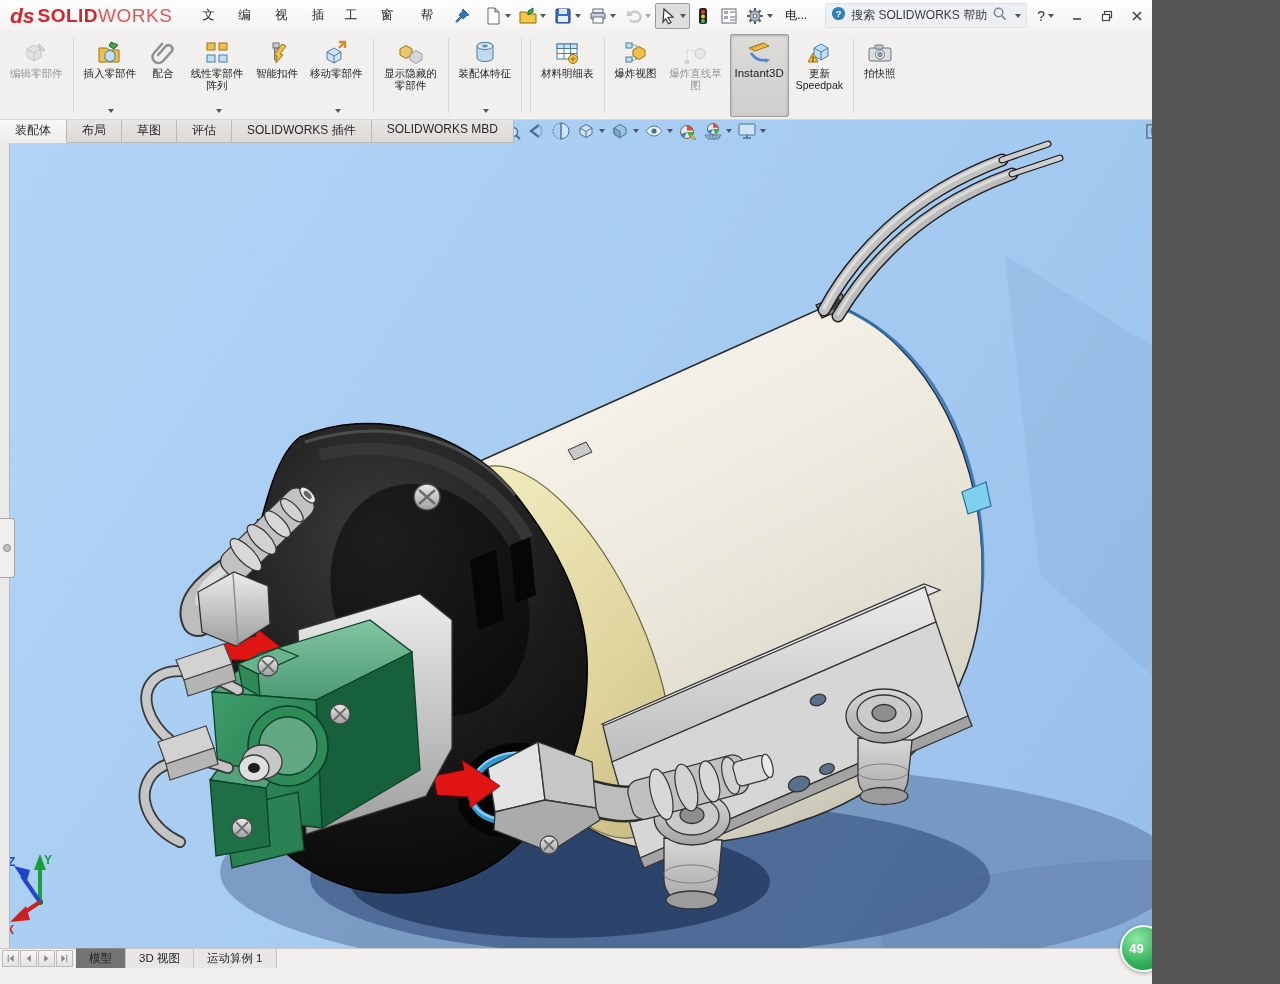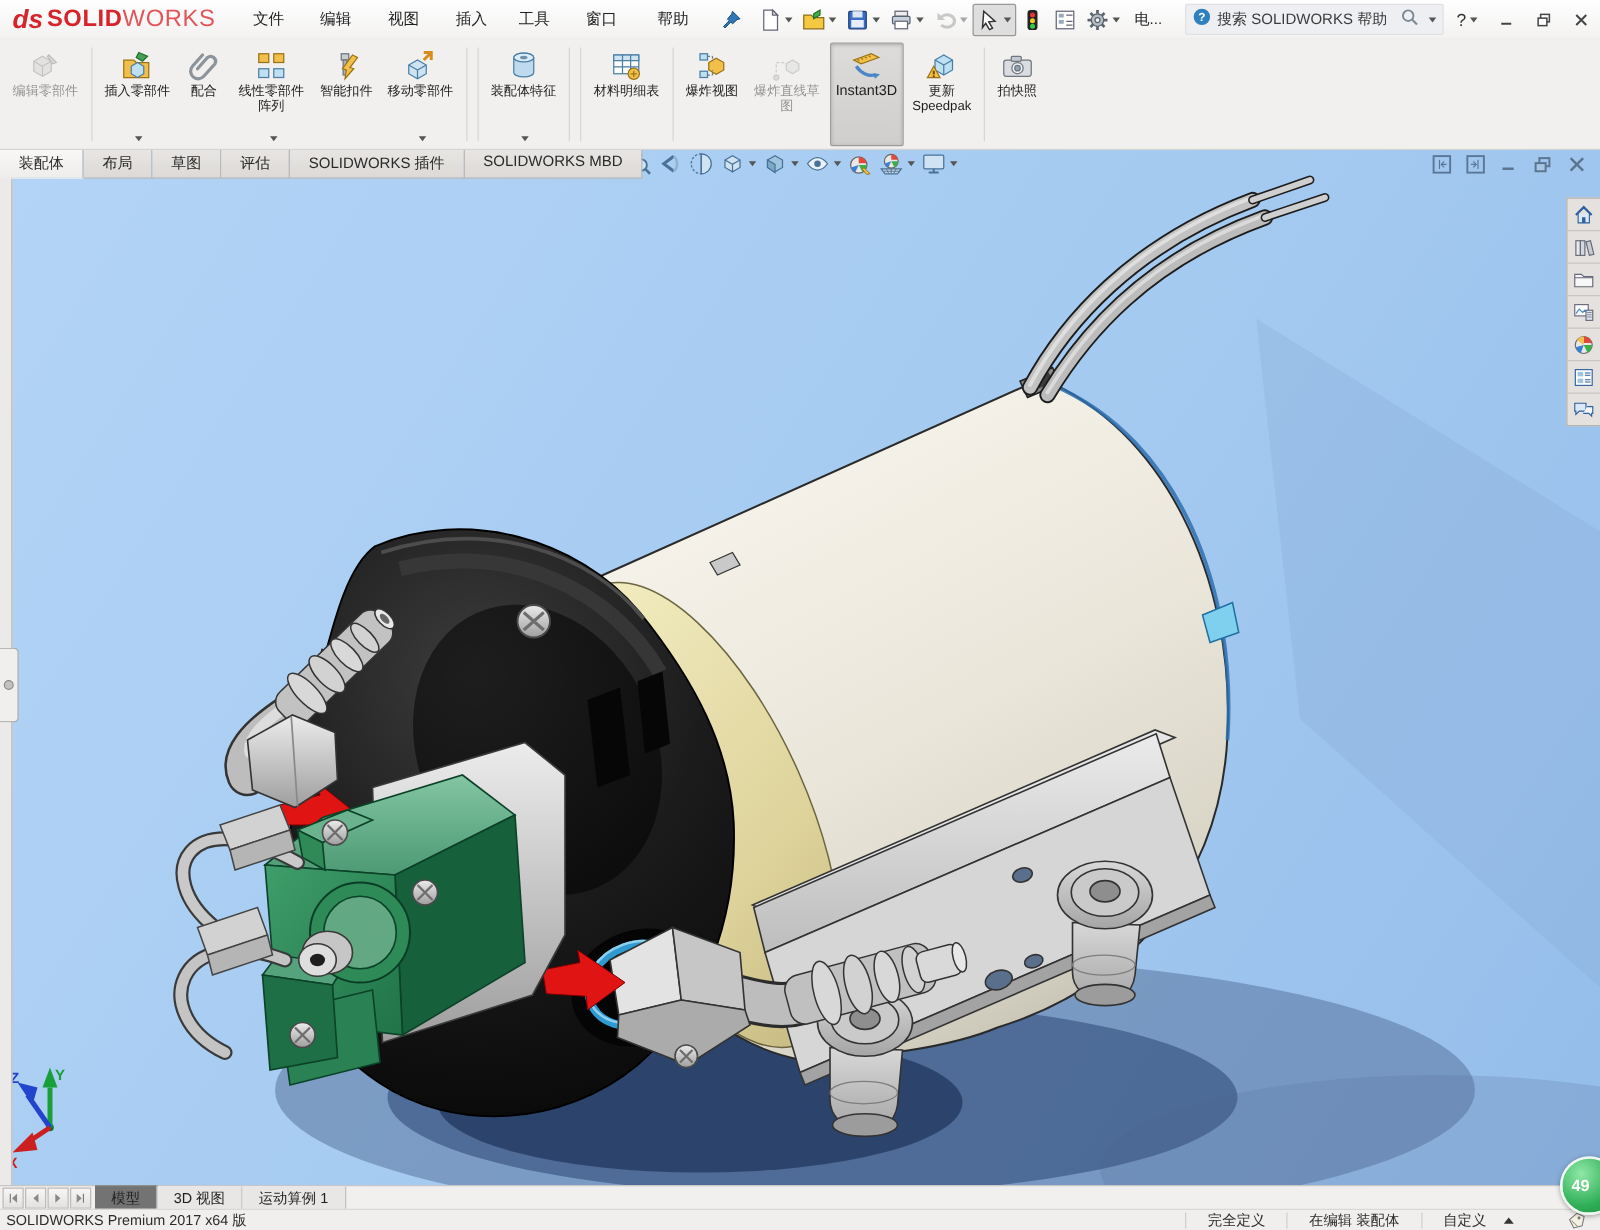--- a/index.html
+++ b/index.html
@@ -1,16 +1,16 @@
 <!DOCTYPE html>
 <html style="--logo-red: #d8232a; --viewport-top: #b2d3f5; --viewport-bottom: #99c1ec; --motor-body: #e9e5d9; --motor-band: #e6dfa8; --pump-black: #141414; --valve-green: #2e8a57; --metal-gray: #c6c6c6; --arrow-red: #e11414; --blue-fitting-ring: #2f9ad0; --badge-green: #2fae57; --triad-x-red: #cc1f1f; --triad-y-green: #18a038; --triad-z-blue: #2244cc;"><head>
 <meta charset="utf-8">
 <style>
   html,body{margin:0;padding:0;background:#555;}
-  #app{position:relative;width:1280px;height:984px;overflow:hidden;background:#f1f0ee;
+  #app{position:relative;width:1152px;height:984px;overflow:hidden;background:#f1f0ee;
        font-family:"Liberation Sans","DejaVu Sans",sans-serif;-webkit-font-smoothing:antialiased;}
   
   .menubar{position:absolute;top:0;left:0;right:0;height:31px;background:linear-gradient(#fefefe,#f3f2f1);
            border-bottom:1px solid #e2e0de;display:flex;align-items:center;z-index:20;}
   .logo{display:flex;align-items:baseline;padding:0 14px 0 10px;height:100%;align-items:center;}
   .logo .ds{font-style:italic;font-weight:bold;font-size:21px;color:var(--logo-red,#d8232a);margin-right:3px;line-height:1;}
   .logo .b1{font-weight:bold;font-size:19px;letter-spacing:.5px;color:var(--logo-red,#d8232a);}
   .logo .b2{font-weight:normal;font-size:19px;letter-spacing:.5px;color:#e2555a;}
   .menus{display:flex;height:100%;font-size:12.5px;color:#1f1f1f;margin-left:6px;}
   .menu-item{padding:0 10px;line-height:31px;cursor:default;}
@@ -321,20 +321,30 @@
             <path d="M4 12l7 4 7-4M11 16v7" stroke="#4a7fa6" fill="none"></path>
             <path d="M16 2h6v6M22 2l-6 6" stroke="#d88c1a" stroke-width="2.4" fill="none"></path>
           </svg>
         </span>
         <span class="rlabel">移动零部件</span>
         <span class="rcaret">
           <span class="caret-down"></span>
         </span>
       </button>
       <div class="rsep"></div>
+      <button class="rbtn">
+        <span class="ricon">
+          <svg viewBox="0 0 26 26">
+            <path d="M2 9l6-3.5L14 9v6l-6 3.5L2 15z" fill="#e8c86a" stroke="#9a7414"></path>
+            <path d="M12 14l6-3.5 6 3.5v6l-6 3.5-6-3.5z" fill="#cfd4d9" stroke="#8a9097" opacity=".85"></path>
+          </svg>
+        </span>
+        <span class="rlabel">显示隐藏的零部件</span>
+        <span class="rcaret"></span>
+      </button>
       <div class="rsep"></div>
       <button class="rbtn">
         <span class="ricon">
           <svg viewBox="0 0 26 26">
             <path d="M5 6a8 3.5 0 0 1 16 0v12a8 3.5 0 0 1-16 0z" fill="#bfd9ee" stroke="#4a7fa6"></path>
             <ellipse cx="13" cy="6" rx="8" ry="3.5" fill="#dcebf7" stroke="#4a7fa6"></ellipse>
             <ellipse cx="13" cy="6" rx="3" ry="1.4" fill="#6d92ad"></ellipse>
           </svg>
         </span>
         <span class="rlabel">装配体特征</span>
@@ -895,37 +905,15 @@
           </span>
         </div>
       </div>
     <div style="display:flex;" id="sheettabs">
         <div class="stab active">模型</div>
         <div class="stab">3D 视图</div>
         <div class="stab">运动算例 1</div>
       </div>
   </div>
 
-  <div class="statusbar">
-    <div class="status-left">SOLIDWORKS Premium 2017 x64 版</div>
-    <div style="display:flex;height:100%;align-items:center;" id="statusitems">
-        <div class="status-item">
-          <span>完全定义</span>
-        </div>
-        <div class="status-item">
-          <span>在编辑 装配体</span>
-        </div>
-        <div class="status-item">
-          <span>自定义</span>
-          <span class="caret-up"></span>
-        </div>
-      </div>
-    <div class="status-tag" id="statustag">
-        <svg viewBox="0 0 18 18">
-          <path d="M2 8l7-6 7 3-2 9-8 2z" fill="#f5f1e0" stroke="#777"></path>
-          <circle cx="11" cy="6.5" r="1.4" fill="#777"></circle>
-          <path d="M4 9l6 6" stroke="#999"></path>
-        </svg>
-      </div>
-  </div>
 
   <div class="badge">49</div>
 </div>
 
 </body></html>

